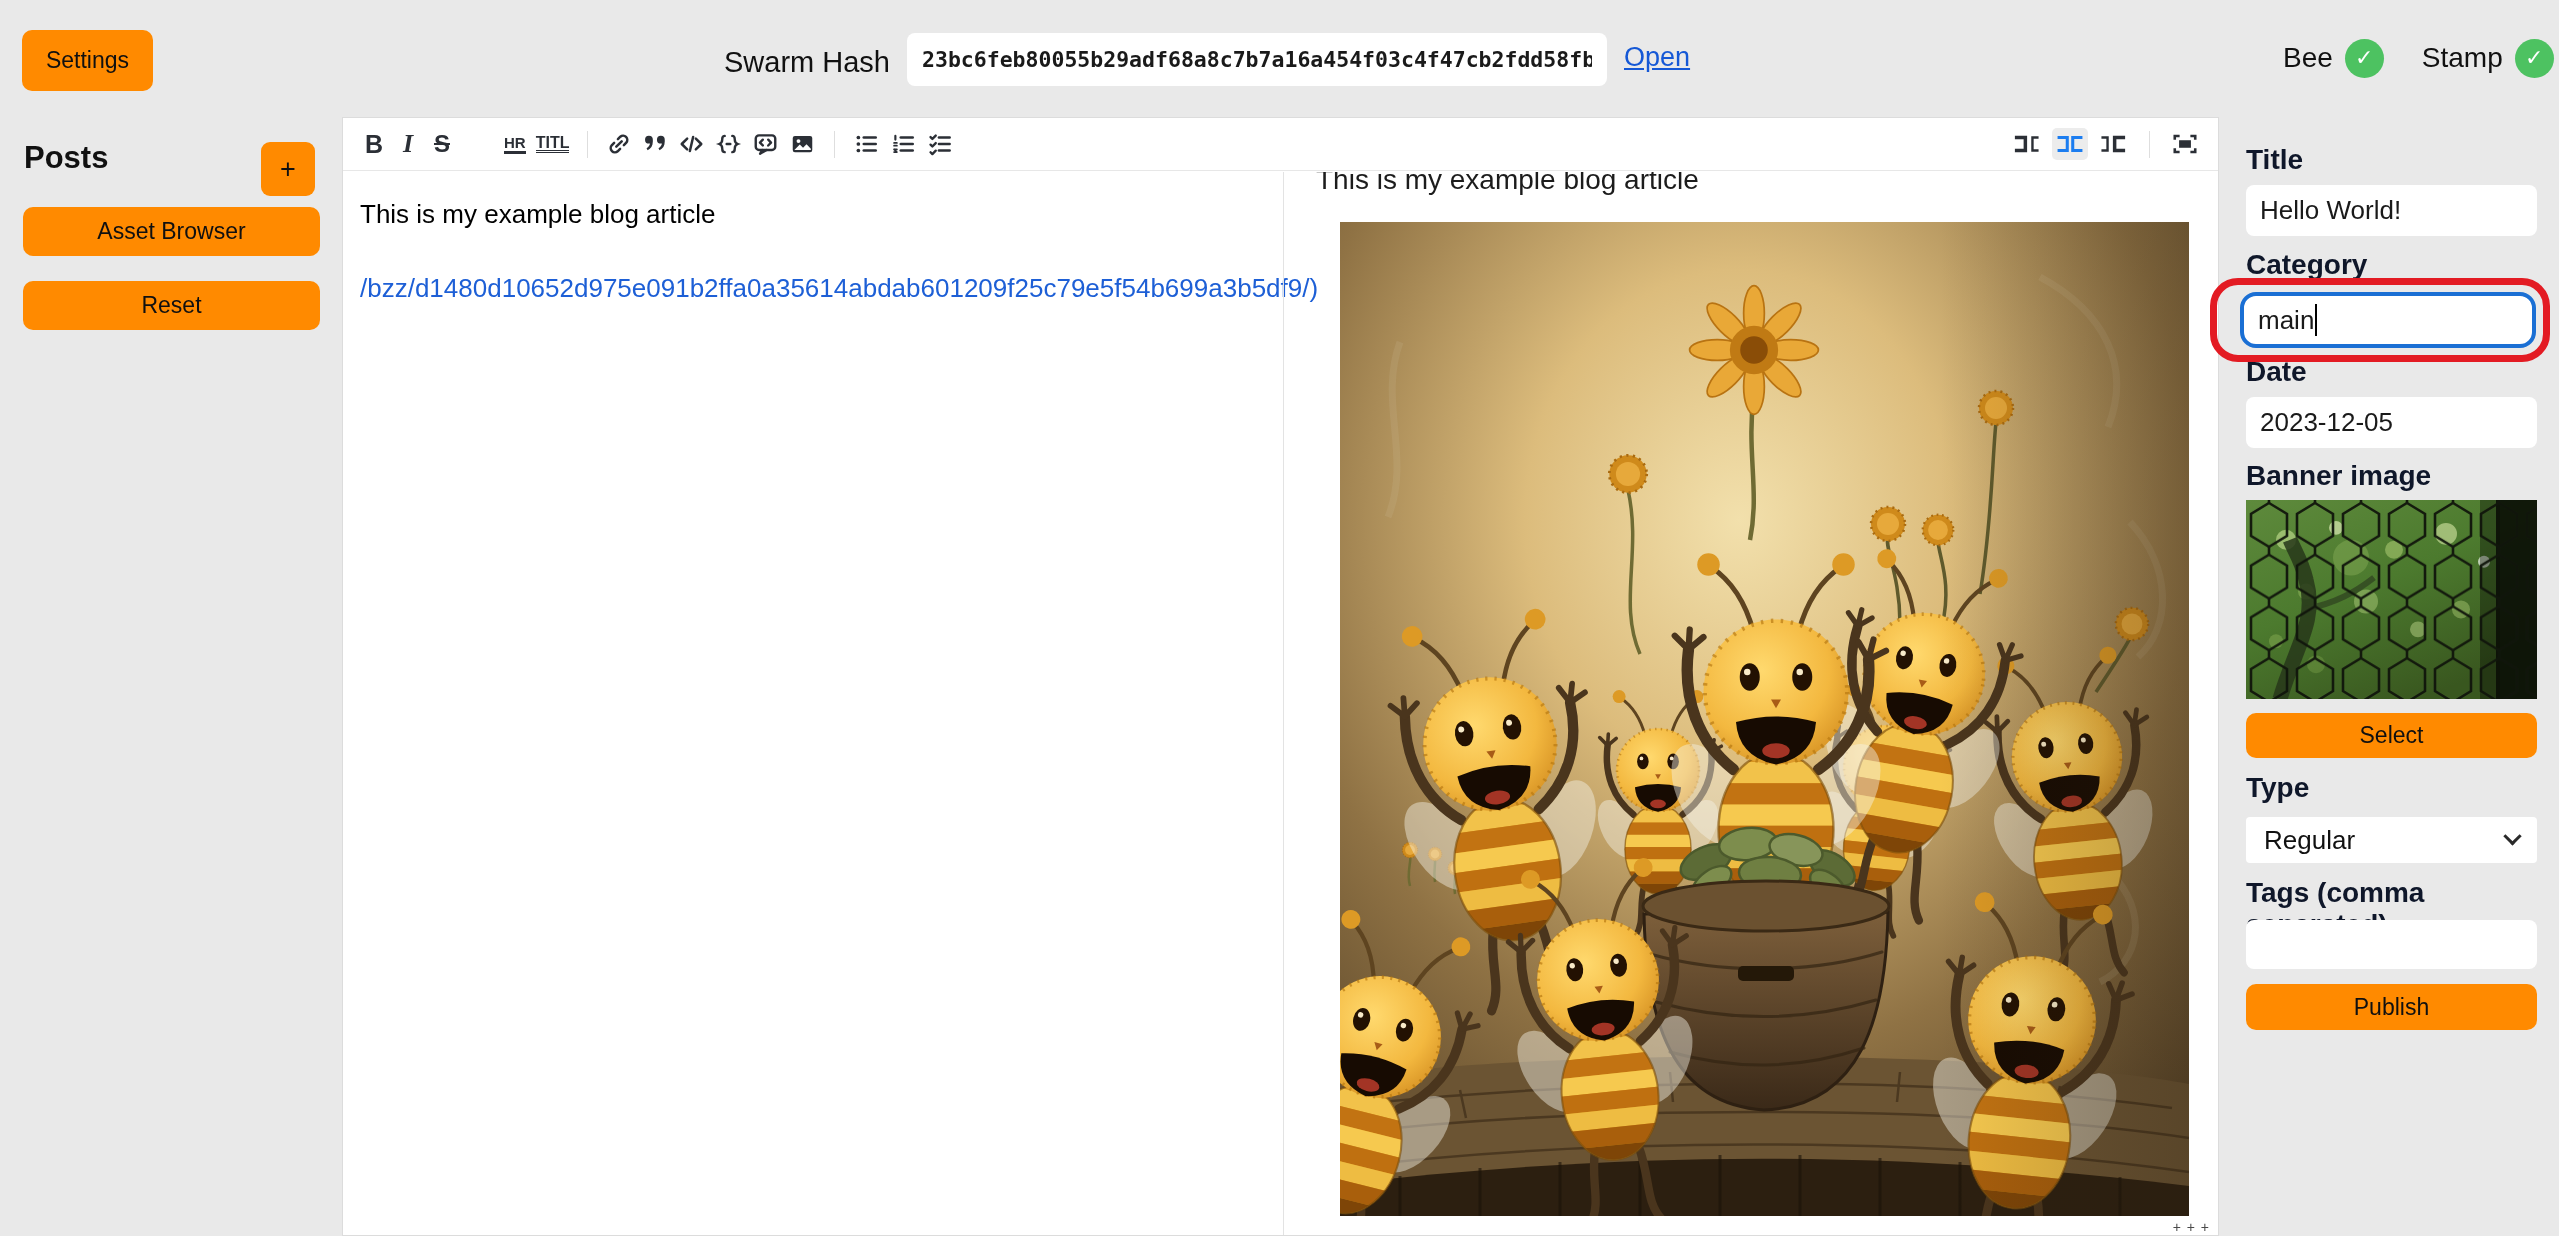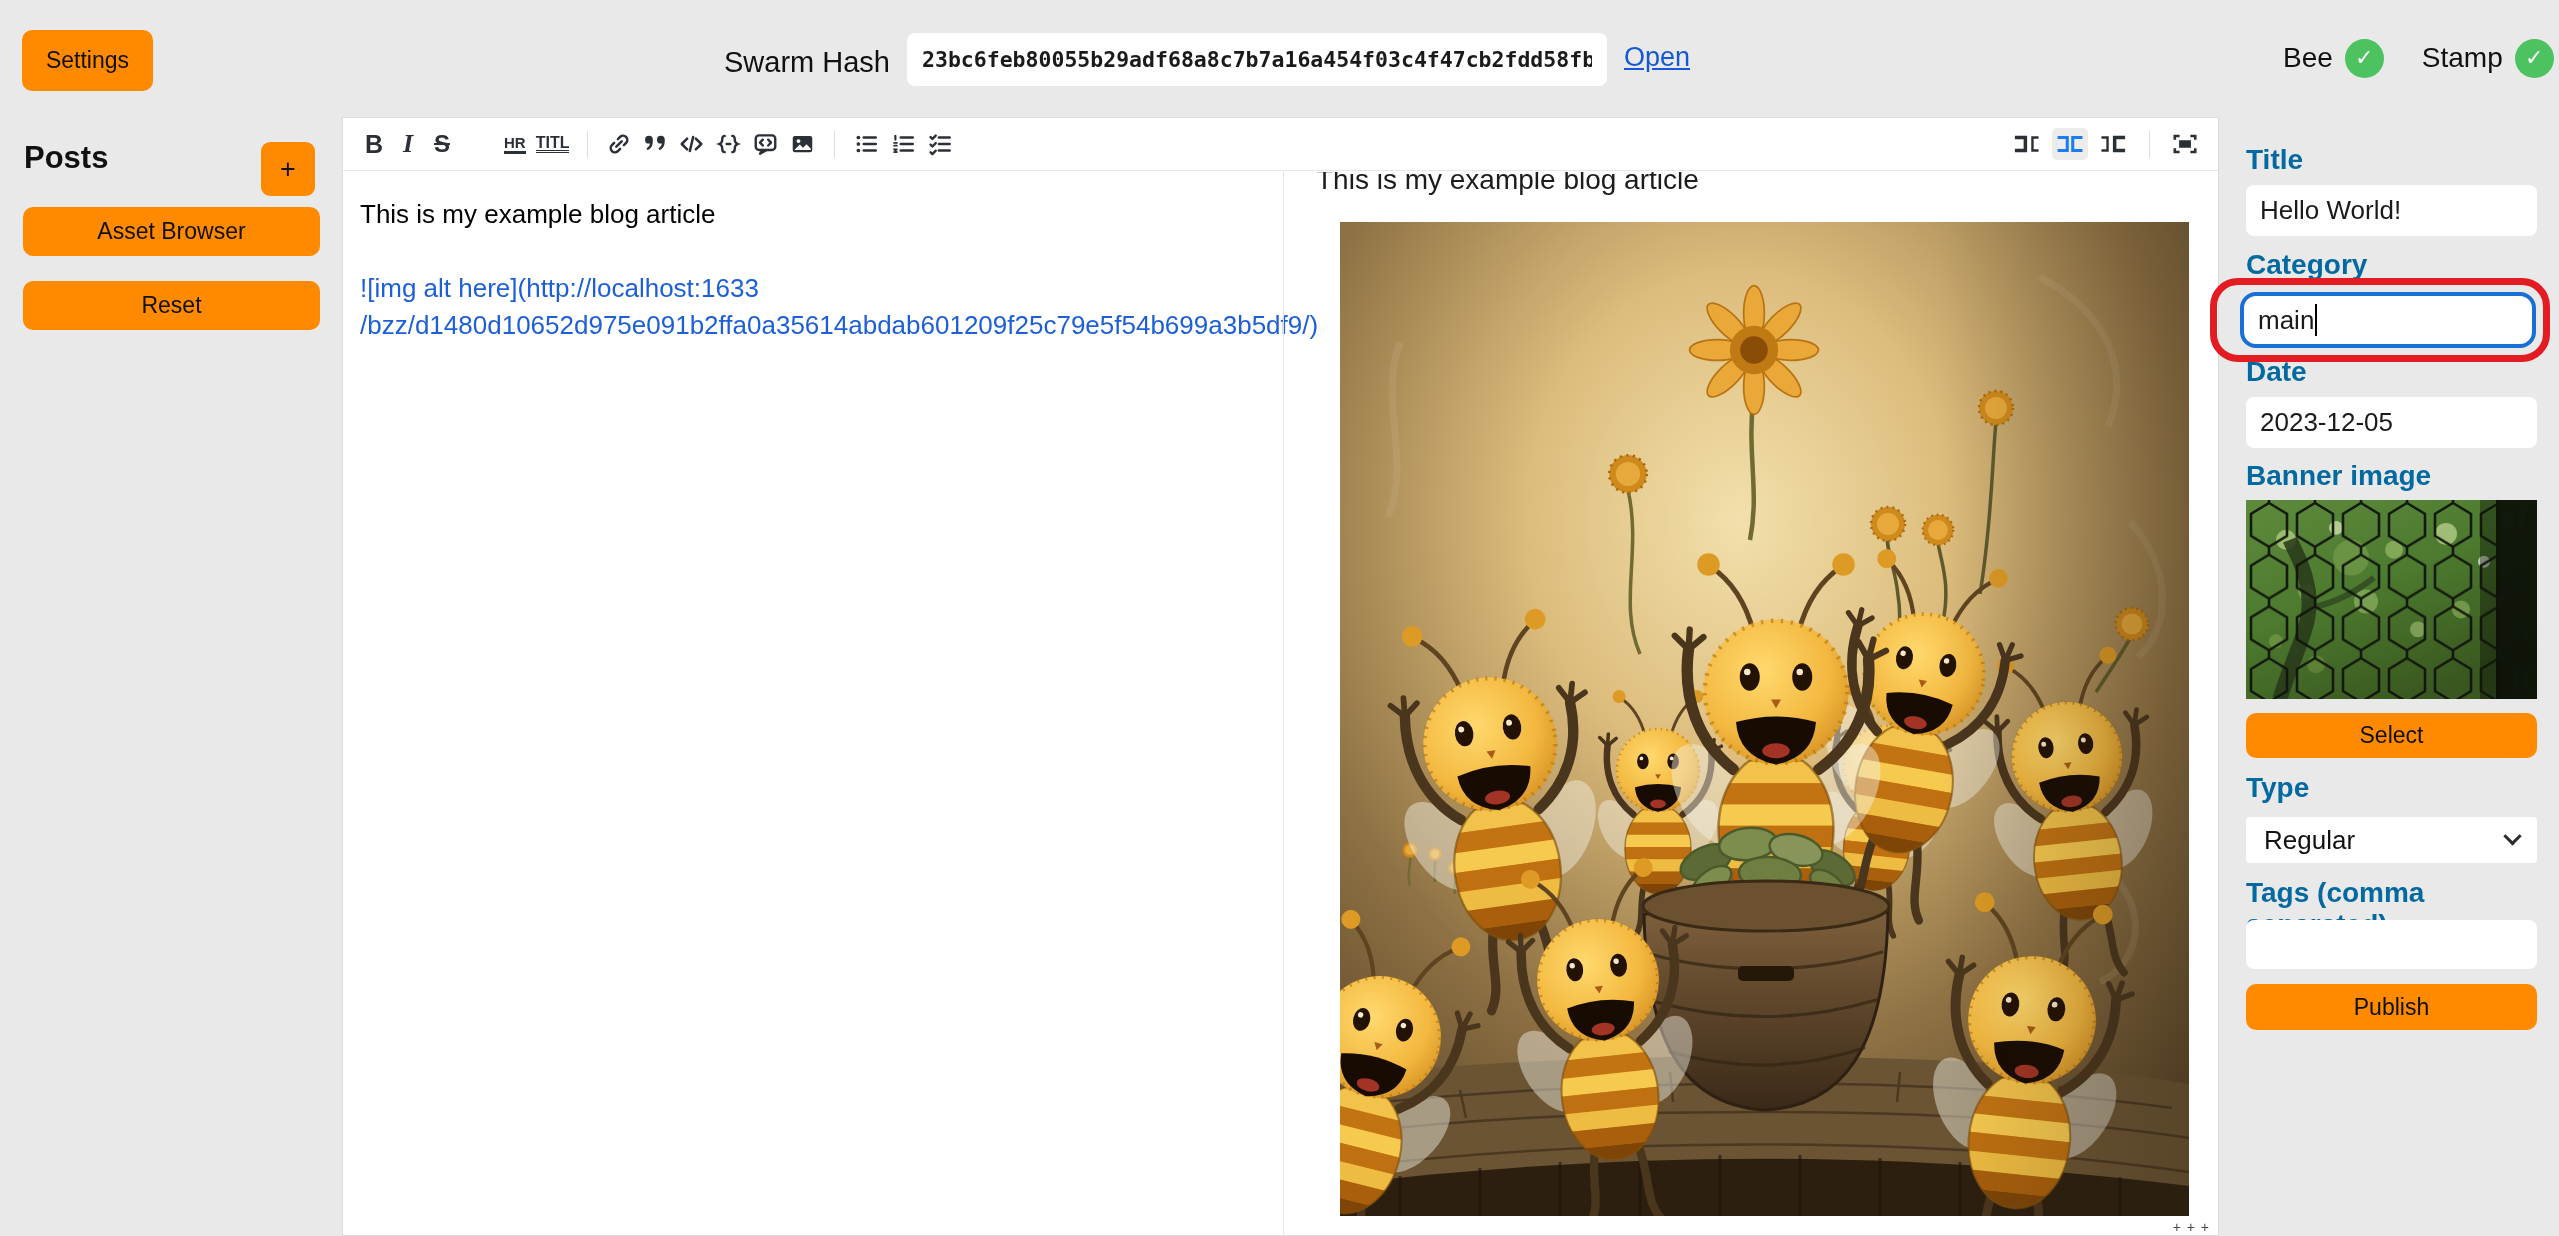--- a/index.html
+++ b/index.html
@@ -4,21 +4,21 @@
 <style>
   * { margin:0; padding:0; box-sizing:border-box; }
   html,body { width:2559px; height:1236px; overflow:hidden; }
   body { background:#e9e9e9; font-family:"Liberation Sans","DejaVu Sans",sans-serif; color:#111; }
   .screen { position:relative; width:2559px; height:1236px; }
 
   
   .btn { background:#FF8A00; color:#101010; border:none; border-radius:10px;
          font-family:inherit; font-size:23px; font-weight:500; display:flex;
          align-items:center; justify-content:center; cursor:pointer; position:absolute; }
-  .lbl { position:absolute; font-weight:700; font-size:28px; color:#0369a1; }
+  .lbl { position:absolute; font-weight:700; font-size:28px; color:#0f172a; }
   .inp { position:absolute; background:#fff; border:none; border-radius:8px;
          font-family:inherit; font-size:26px; color:#1a1a1a; padding:0 14px; }
 
   
   .settings-btn { left:22px; top:30px; width:131px; height:61px; }
   .hash-label { position:absolute; left:700px; top:46px; width:190px; text-align:right;
                 font-size:29px; font-weight:500; }
   .hash-input { left:907px; top:33px; width:700px; height:53px; border-radius:8px;
                 font-family:"DejaVu Sans Mono","Liberation Mono",monospace;
                 font-size:21.5px; font-weight:700; padding:0 15px; white-space:nowrap; overflow:hidden; }
@@ -236,21 +236,20 @@
               <path d="M8 18.5H3.5V15"></path>
             <rect x="7.5" y="7.5" width="11" height="7" fill="#2b2f36" stroke="none"></rect>
           </svg>
         </span>
       </div>
     </div>
 
     <div class="pane-editor">
       <div class="md-line">This is my example blog article</div>
       <div class="md-line"></div>
-      <div class="md-line md-image-line">![img alt here](http://localhost:1633</div>
       <div class="md-line md-image-line">/bzz/d1480d10652d975e091b2ffa0a35614abdab601209f25c79e5f54b699a3b5df9/)</div>
     </div>
 
     <div class="pane-divider"></div>
 
     <div class="pane-preview">
       <p class="preview-paragraph">This is my example blog article</p>
 
       <svg class="preview-image" viewBox="0 0 849 994" preserveAspectRatio="none">
         <defs>

